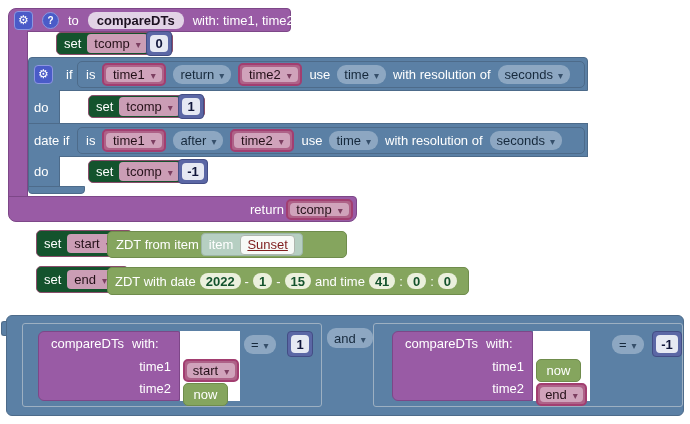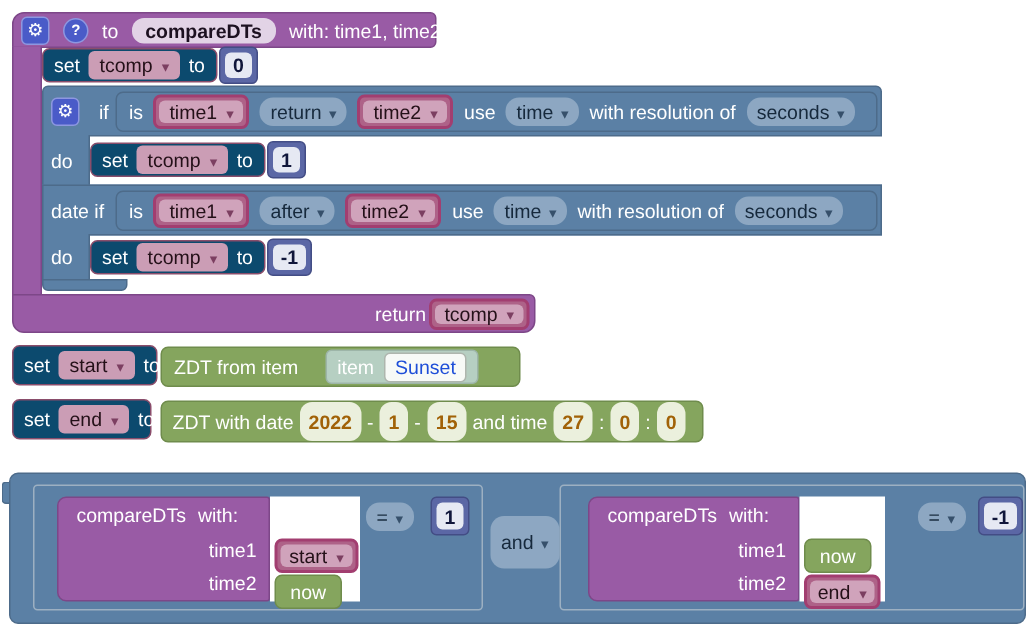--- a/index.html
+++ b/index.html
@@ -2,31 +2,31 @@
 <html><head>
 <meta charset="utf-8">
 <style>
   html,body{margin:0;padding:0;background:#fff;}
   .canvas{position:relative;width:690px;height:424px;background:#ffffff;overflow:hidden;
           font-family:"Liberation Sans",sans-serif;font-size:13px;}
   .blk{position:absolute;box-sizing:border-box;display:flex;align-items:center;color:#fff;text-align:right;}
   .purple{background:#995ba5;border:1px solid #7d4788;}
   .blue{background:#5b80a5;border:1px solid #4d6b8a;}
   .cmp{background:#5b80a5;border:1px solid #9db0c2;border-radius:3px;}
-  .pinkblk{background:#0c4a6e;border:1px solid #8a4d6b;border-radius:5px;gap:6px;padding:0 7px;}
+  .pinkblk{background:#14532d;border:1px solid #8a4d6b;border-radius:5px;gap:6px;padding:0 7px;margin-left:28px;}
   .mathblk{background:#5b67a5;border:1px solid #434d85;border-radius:4px;padding:3px;justify-content:center;}
   .mathfld{background:#e6e9f3;color:#10163a;border-radius:4px;width:100%;height:100%;
            display:flex;align-items:center;justify-content:center;font-weight:bold;}
   .greenblk{background:#85a55e;border:1px solid #6f8c4c;border-radius:5px;gap:4px;padding:0 8px;}
-  .greenpill{background:#ebf0dd;color:#a16207;border-radius:8px;padding:0 6px;height:26px;
+  .greenpill{background:#ebf0dd;color:#14532d;border-radius:8px;padding:0 6px;height:16px;
              display:inline-flex;align-items:center;font-weight:bold;}
   .tealblk{background:#b6cfc2;border:1px solid #9db5a8;border-radius:4px;gap:7px;padding:0 7px;
            display:inline-flex;align-items:center;height:21px;color:#fff;}
-  .whitefld{background:#f7faf7;color:#1d4ed8;border:1px solid #aeb6ae;border-radius:4px;padding:0 6px;
-            height:18px;display:inline-flex;align-items:center;}
+  .whitefld{background:#f7faf7;color:#7f1d1d;border:1px solid #aeb6ae;border-radius:4px;padding:0 6px;
+            height:18px;display:inline-flex;align-items:center;text-decoration:underline;}
   .dd{background:#8da7c2;color:#16293c;border-radius:9px;padding:0 7px;height:19px;
       display:inline-flex;align-items:center;gap:5px;}
   .pinkpill{background:#cb9db5;color:#241018;border-radius:4px;padding:0 7px;height:19px;
             display:inline-flex;align-items:center;gap:6px;}
   .getter{position:absolute;box-sizing:border-box;background:#ae6288;border:2px solid #a23e70;
           border-radius:5px;padding:2px;display:flex;}
   .getter.inline{position:relative;}
   .getter-pill{background:#d0a3bb;color:#241018;border-radius:4px;flex:1;display:flex;
                align-items:center;justify-content:center;gap:6px;padding:0 4px;}
   .arr{display:inline-block;line-height:1;}
@@ -187,21 +187,21 @@
   </div>
 
   <div class="blk pinkblk" style="left:8px;top:230px;width:97px;height:27px;">
     <span class="lb">set</span>
     <span class="pinkpill">
       <span>start</span>
       <span class="arr arr-pink"></span>
     </span>
     <span class="lb">to</span>
   </div>
-  <div class="blk greenblk" style="left:107px;top:231px;width:240px;height:27px;gap:18px;">
+  <div class="blk greenblk" style="left:107px;top:231px;width:240px;height:27px;gap:2px;">
     <span class="lb">ZDT from item</span>
     <span class="tealblk">
       <span class="lb">item</span>
       <span class="whitefld">Sunset</span>
     </span>
   </div>
 
   <div class="blk pinkblk" style="left:8px;top:266px;width:93px;height:27px;">
     <span class="lb">set</span>
     <span class="pinkpill">
@@ -211,21 +211,21 @@
     <span class="lb">to</span>
   </div>
   <div class="blk greenblk" style="left:107px;top:267px;width:362px;height:28px;padding:12px 7px;">
     <span class="lb">ZDT with date</span>
     <span class="greenpill">2022</span>
     <span class="lb">-</span>
     <span class="greenpill">1</span>
     <span class="lb">-</span>
     <span class="greenpill">15</span>
     <span class="lb">and time</span>
-    <span class="greenpill">27</span>
+    <span class="greenpill">41</span>
     <span class="lb">:</span>
     <span class="greenpill">0</span>
     <span class="lb">:</span>
     <span class="greenpill">0</span>
   </div>
 
   <div class="blk blue" style="left:1px;top:321px;width:8px;height:15px;border-radius:3px 0 0 3px;border-right:none;"></div>
   <div class="blk blue" style="left:6px;top:315px;width:678px;height:101px;border-radius:6px;"></div>
 
   <div class="blk cmp" style="left:22px;top:323px;width:300px;height:84px;"></div>
@@ -252,21 +252,21 @@
     <span class="lb">now</span>
   </div>
   <span class="dd" style="position:absolute;left:244px;top:335px;">
     <span>=</span>
     <span class="arr arr-blue"></span>
   </span>
   <div class="blk mathblk" style="left:287px;top:331px;width:26px;height:26px;">
     <span class="mathfld">1</span>
   </div>
 
-  <span class="dd" style="position:absolute;left:327px;top:344px;height:35px;justify-content:space-between;">
+  <span class="dd" style="position:absolute;left:327px;top:328px;height:20px;justify-content:space-between;">
     <span>and</span>
     <span class="arr arr-blue"></span>
   </span>
 
   <div class="blk cmp" style="left:373px;top:323px;width:310px;height:84px;"></div>
   <div class="blk purple call" style="left:392px;top:331px;width:141px;height:70px;">
     <div class="callrow r1">
       <span class="lb">compareDTs</span>
       <span class="lb">with:</span>
     </div>

